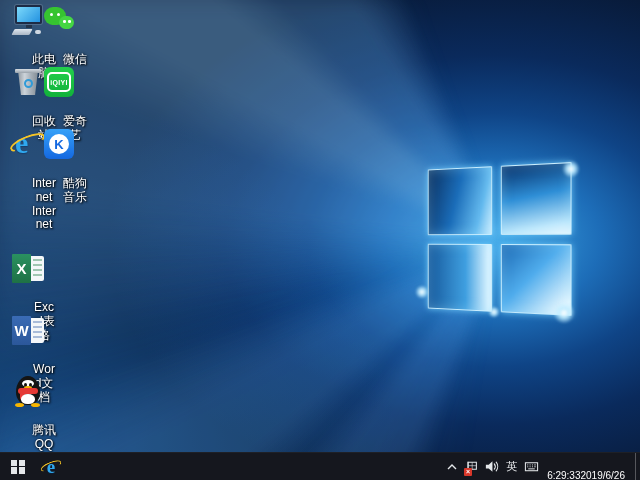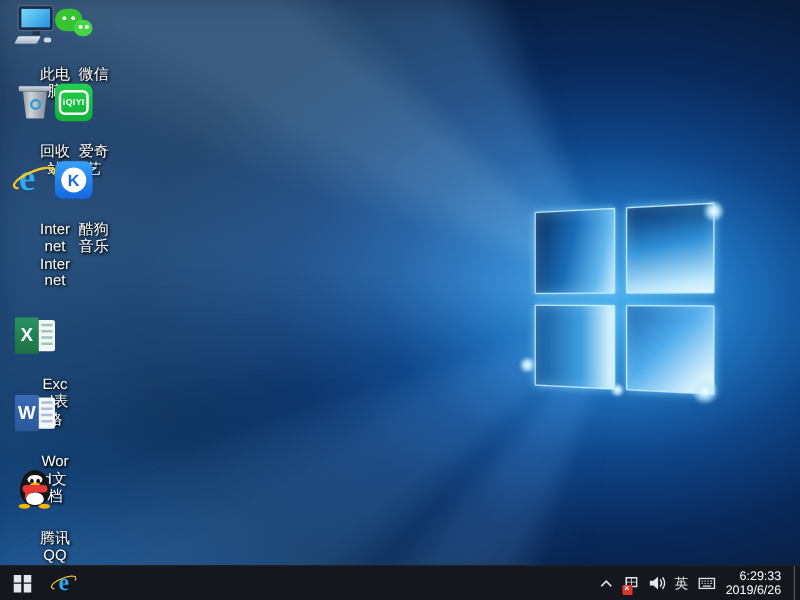--- a/index.html
+++ b/index.html
@@ -136,21 +136,21 @@
   .ie-task { width:30px; position:relative; }
   .ie-task .ie-e { position:static; font-size:19px; line-height:19px; }
   .ie-task .ring2 { position:absolute; left:4px; top:9px; width:22px; height:8px; border:1.5px solid #f6c426;
     border-radius:50%; transform:rotate(-22deg); border-bottom-color:transparent; }
   .tb-spacer { flex:1; }
   .tray { display:flex; align-items:center; gap:3px; height:28px; }
   .tray-item { width:17px; height:28px; display:flex; align-items:center; justify-content:center; position:relative; cursor:pointer; }
   .tray-text { color:#eceef0; font-size:11px; }
   .flag-badge { position:absolute; left:1px; bottom:5px; width:8px; height:8px; background:#d8372a; border-radius:1px;
     color:#fff; font-size:7px; line-height:8px; text-align:center; font-weight:bold; }
-  .clock { height:28px; padding:0 7px 0 4px; display:flex; flex-direction:column; align-items:flex-end; justify-content:center;
+  .clock { height:28px; padding:0 7px 0 4px; display:flex; flex-direction:row; align-items:flex-end; justify-content:center;
     color:#fff; font-size:10px; line-height:11px; cursor:pointer; }
   .show-desktop { width:5px; height:28px; border-left:1px solid rgba(255,255,255,.28); cursor:pointer; }
 </style>
 </head>
 <body>
 
 <div class="screen">
 
   <div class="wallpaper">
     <div class="ray-soft"></div>

